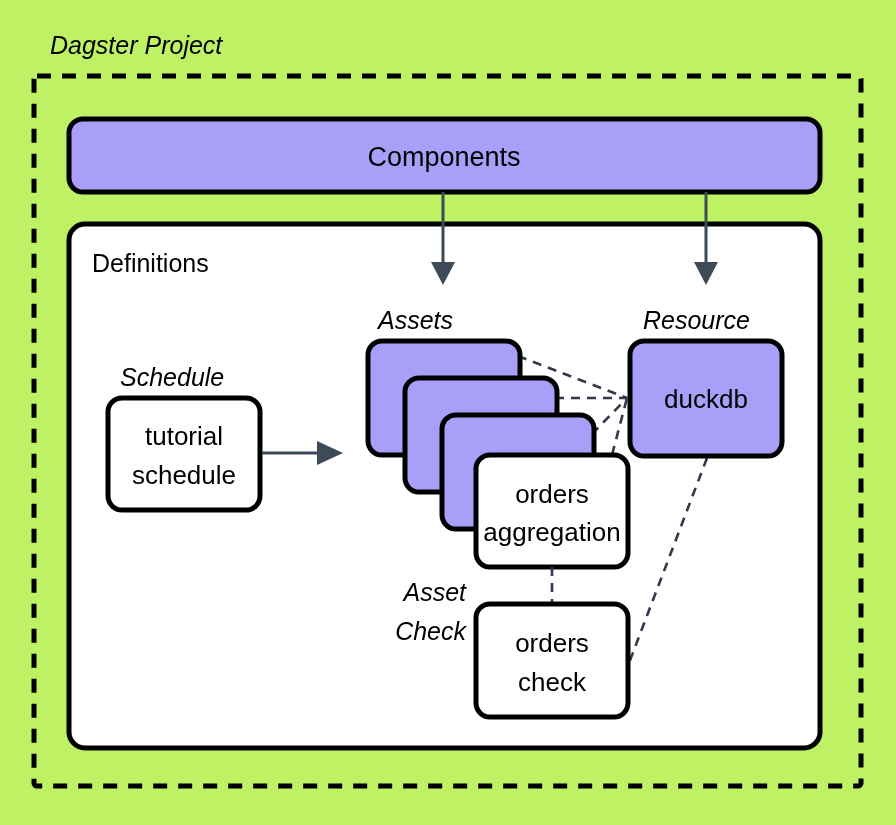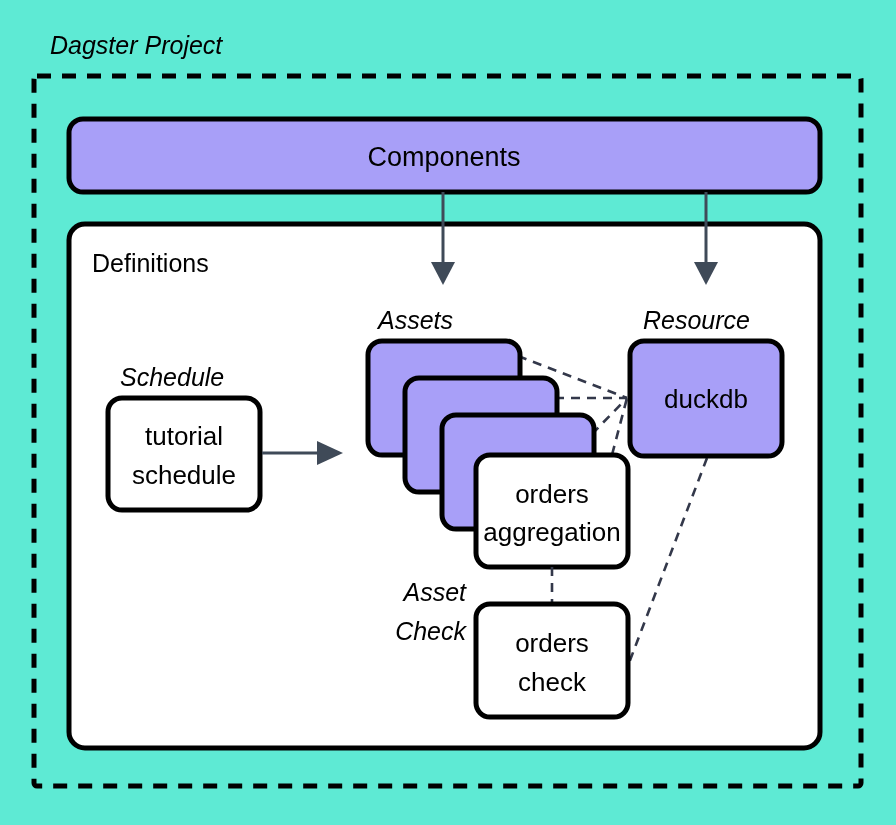--- a/index.html
+++ b/index.html
@@ -7,21 +7,21 @@
     padding: 0;
     background: #ffffff;
   }
   body {
     font-family: "Liberation Sans", sans-serif;
   }
   #stage {
     position: relative;
     width: 896px;
     height: 825px;
-    background: #5eead4;
+    background: #bef264;
     overflow: hidden;
   }
   svg#diagram {
     position: absolute;
     top: 0;
     left: 0;
     width: 896px;
     height: 825px;
   }
   .lbl-italic {

